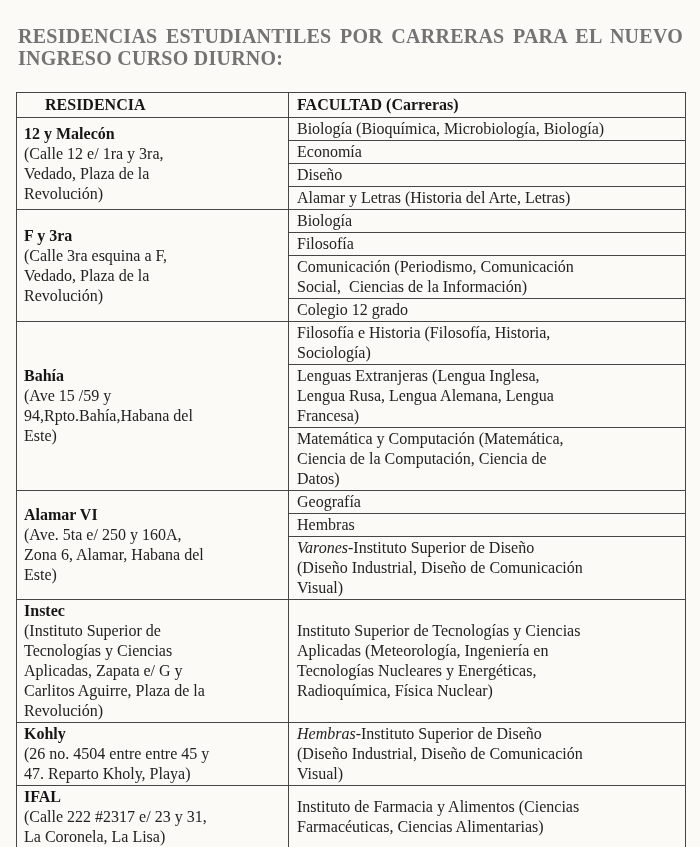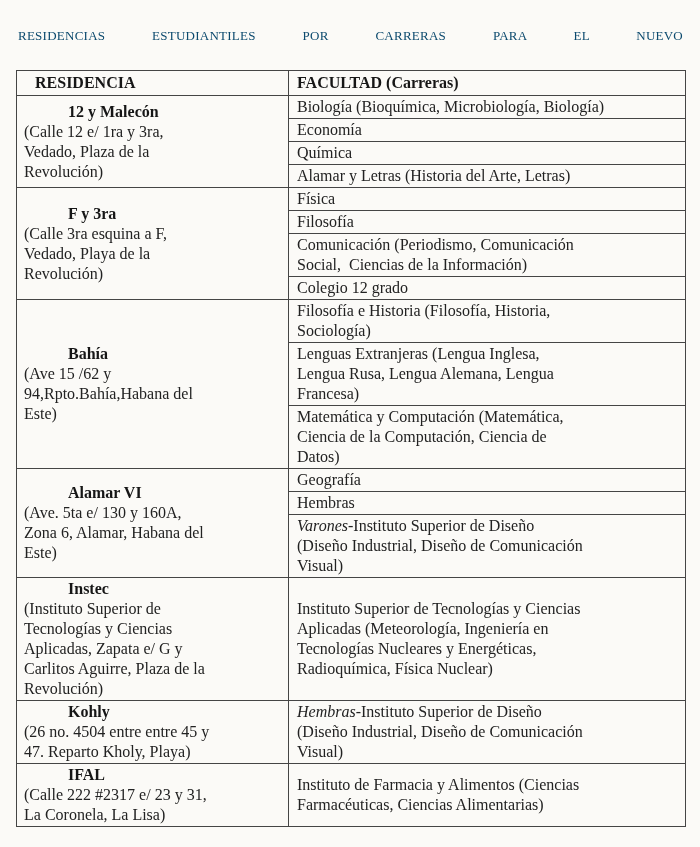--- a/index.html
+++ b/index.html
@@ -16,25 +16,25 @@
   .page {
     position: relative;
     width: 700px;
     height: 847px;
     background: var(--bg);
     color: var(--text);
     overflow: hidden;
   }
   .doc-title {
     margin: 25px 17px 0 18px;
-    font-weight: normal;
-    font-size: 13px;
+    font-weight: bold;
+    font-size: 20px;
     line-height: 22px;
     letter-spacing: 0.25px;
-    color: #0c4a6e;
+    color: #737373;
   }
   .title-line1 {
     text-align: justify;
     text-align-last: justify;
   }
   .title-line2 {
     text-align: left;
   }
   table.res-table {
     margin: 23px 0 0 16px;
@@ -49,40 +49,41 @@
   table.res-table td {
     border: 1.5px solid var(--border);
   }
   th.col-res, th.col-fac {
     text-align: left;
     font-size: 16px;
     font-weight: bold;
     padding: 2px 8px 2px 8px;
     color: #161616;
   }
-  th.col-res { width: 272px; padding-left: 18px; }
+  th.col-res { width: 272px; padding-left: 28px; }
   td.res-cell {
     vertical-align: middle;
     padding: 1px 4px 1px 7px;
   }
-  .res-name { font-weight: bold; color: #161616; margin-left: 44px; }
+  .res-name { font-weight: bold; color: #161616; }
   .res-addr { white-space: pre-wrap; }
   td.fac-cell {
     vertical-align: middle;
     padding: 1px 4px 1px 8px;
     white-space: pre-wrap;
   }
   td.fac-cell em { }
 </style>
 </head>
 <body>
 
 <div class="page">
   <div class="doc-title">
     <div class="title-line1">RESIDENCIAS ESTUDIANTILES POR CARRERAS PARA EL NUEVO</div>
+    <div class="title-line2">INGRESO CURSO DIURNO:</div>
   </div>
 
   <table class="res-table">
     <thead>
       <tr>
         <th class="col-res">RESIDENCIA</th>
         <th class="col-fac">FACULTAD (Carreras)</th>
       </tr>
     </thead>
     <tbody>
@@ -92,68 +93,68 @@
             <div class="res-addr">(Calle 12 e/ 1ra y 3ra,
 Vedado, Plaza de la
 Revolución)</div>
           </td>
           <td class="fac-cell">Biología (Bioquímica, Microbiología, Biología)</td>
         </tr>
         <tr>
           <td class="fac-cell">Economía</td>
         </tr>
         <tr>
-          <td class="fac-cell">Química</td>
+          <td class="fac-cell">Diseño</td>
         </tr>
         <tr>
           <td class="fac-cell">Alamar y Letras (Historia del Arte, Letras)</td>
         </tr>
         <tr>
           <td class="res-cell" rowspan="4">
             <div class="res-name">F y 3ra</div>
             <div class="res-addr">(Calle 3ra esquina a F,
-Vedado, Playa de la
+Vedado, Plaza de la
 Revolución)</div>
           </td>
-          <td class="fac-cell">Física</td>
+          <td class="fac-cell">Biología</td>
         </tr>
         <tr>
           <td class="fac-cell">Filosofía</td>
         </tr>
         <tr>
           <td class="fac-cell">Comunicación (Periodismo, Comunicación
 Social,  Ciencias de la Información)</td>
         </tr>
         <tr>
           <td class="fac-cell">Colegio 12 grado</td>
         </tr>
         <tr>
           <td class="res-cell" rowspan="3">
             <div class="res-name">Bahía</div>
-            <div class="res-addr">(Ave 15 /62 y
+            <div class="res-addr">(Ave 15 /59 y
 94,Rpto.Bahía,Habana del
 Este)</div>
           </td>
           <td class="fac-cell">Filosofía e Historia (Filosofía, Historia,
 Sociología)</td>
         </tr>
         <tr>
           <td class="fac-cell">Lenguas Extranjeras (Lengua Inglesa,
 Lengua Rusa, Lengua Alemana, Lengua
 Francesa)</td>
         </tr>
         <tr>
           <td class="fac-cell">Matemática y Computación (Matemática,
 Ciencia de la Computación, Ciencia de
 Datos)</td>
         </tr>
         <tr>
           <td class="res-cell" rowspan="3">
             <div class="res-name">Alamar VI</div>
-            <div class="res-addr">(Ave. 5ta e/ 130 y 160A,
+            <div class="res-addr">(Ave. 5ta e/ 250 y 160A,
 Zona 6, Alamar, Habana del
 Este)</div>
           </td>
           <td class="fac-cell">Geografía</td>
         </tr>
         <tr>
           <td class="fac-cell">Hembras</td>
         </tr>
         <tr>
           <td class="fac-cell"><em>Varones</em>-Instituto Superior de Diseño

